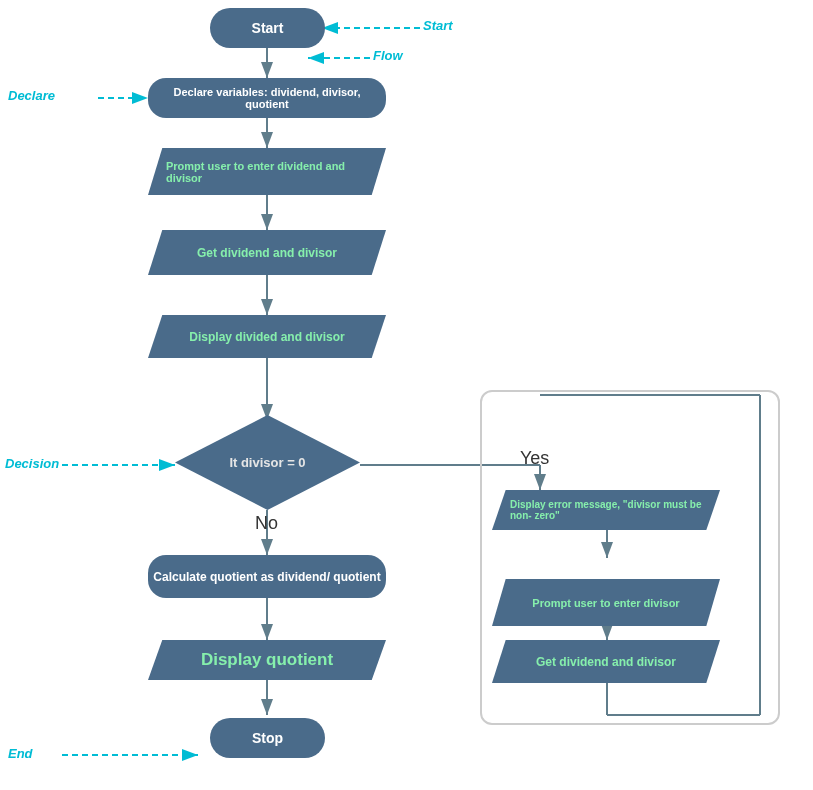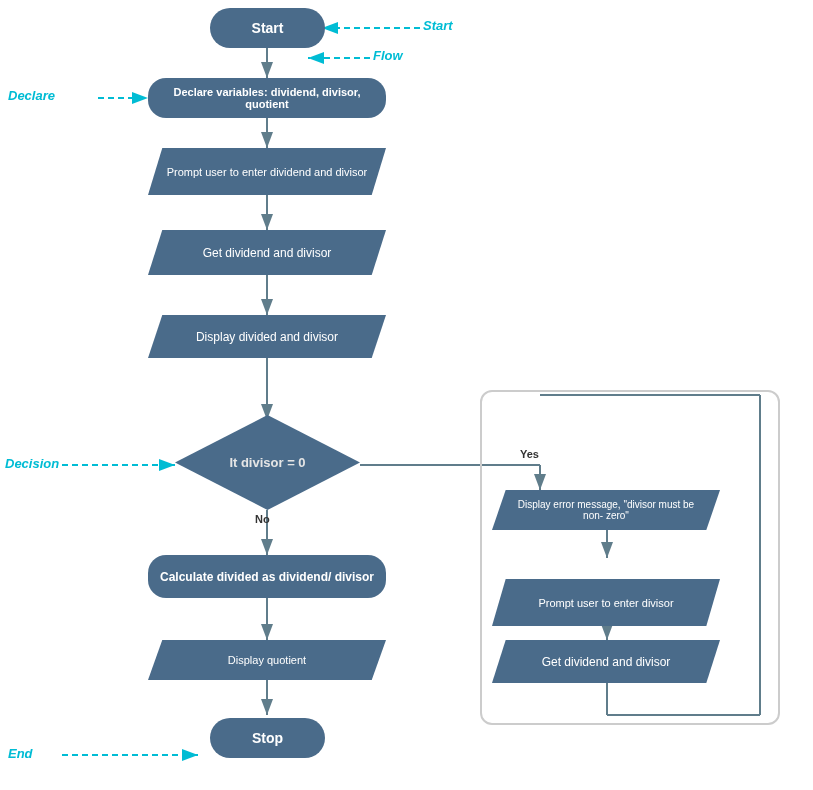--- a/index.html
+++ b/index.html
@@ -41,27 +41,26 @@
       font-size: 13px;
       font-weight: bold;
       text-align: center;
       position: absolute;
       border-radius: 18px;
     }
 
     
     .parallelogram {
       background: #4a6b8a;
-      color: #ffffff;
+      color: #86efac;
       display: flex;
       align-items: center;
       justify-content: center;
       font-size: 12px;
-      font-weight: normal;
-      text-align: center;
+      font-weight: bold;
       position: absolute;
       clip-path: polygon(6% 0%, 100% 0%, 94% 100%, 0% 100%);
     }
 
     
     .diamond {
       background: #4a6b8a;
       color: #e5e5e5;
       display: flex;
       align-items: center;
@@ -88,22 +87,22 @@
       top: 0;
       left: 0;
       width: 813px;
       height: 790px;
       pointer-events: none;
     }
 
     
     .yn-label {
       position: absolute;
-      font-size: 11px;
-      font-weight: bold;
+      font-size: 18px;
+      font-weight: normal;
       color: #333;
     }
 
     
     .sub-flow-border {
       position: absolute;
       border: 2px solid #ccc;
       border-radius: 12px;
     }
   </style>
@@ -182,25 +181,25 @@
 
   <div class="parallelogram" style="left:148px; top:315px; width:238px; height:43px;">
     <span style="font-size:12px; padding:0 18px;">Display divided and divisor</span>
   </div>
 
   <div class="diamond" style="left:175px; top:415px; width:185px; height:95px;">
     <span>It divisor = 0</span>
   </div>
 
   <div class="rect" style="left:148px; top:555px; width:238px; height:43px;">
-    <span style="font-size:12px; padding:0 5px;">Calculate divided as dividend/ divisor</span>
+    <span style="font-size:12px; padding:0 5px;">Calculate quotient as dividend/ quotient</span>
   </div>
 
   <div class="parallelogram" style="left:148px; top:640px; width:238px; height:40px;">
-    <span style="font-size:11px; padding:0 18px;">Display quotient</span>
+    <span style="font-size:17px; padding:0 18px;">Display quotient</span>
   </div>
 
   <div class="oval" style="left:210px; top:718px; width:115px; height:40px;">
     <span>Stop</span>
   </div>
 
   <div class="parallelogram" style="left:492px; top:490px; width:228px; height:40px;">
     <span style="font-size:10px; padding:0 18px;">Display error message, "divisor must be non- zero"</span>
   </div>
 

